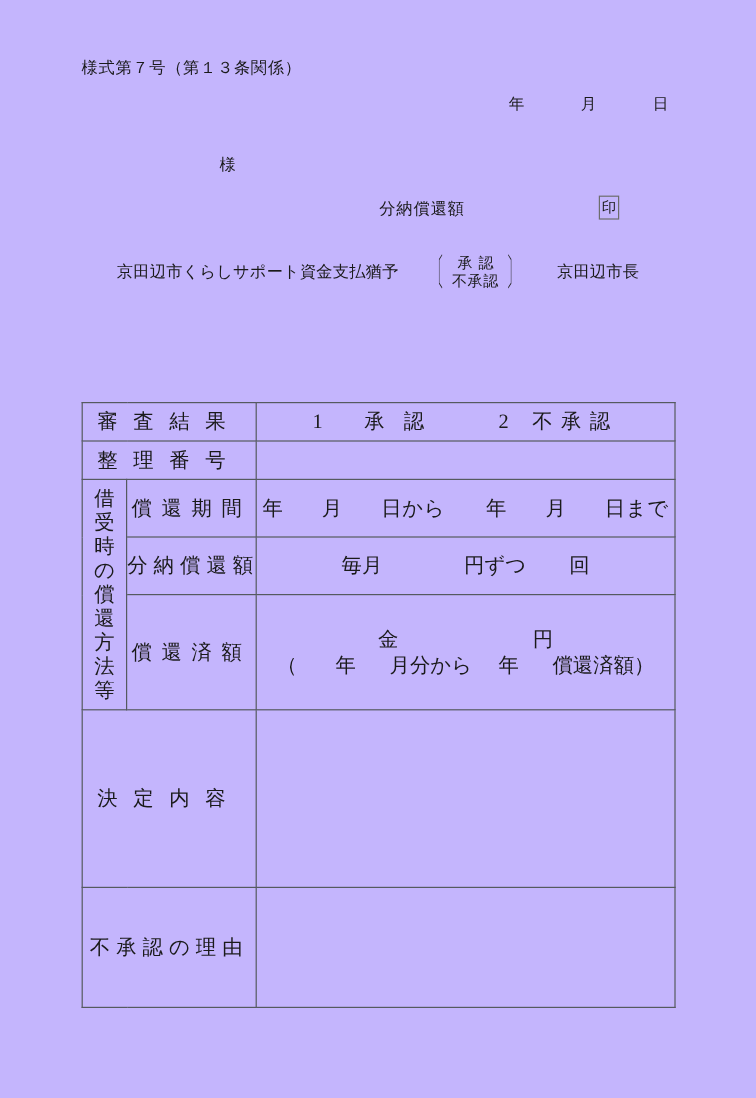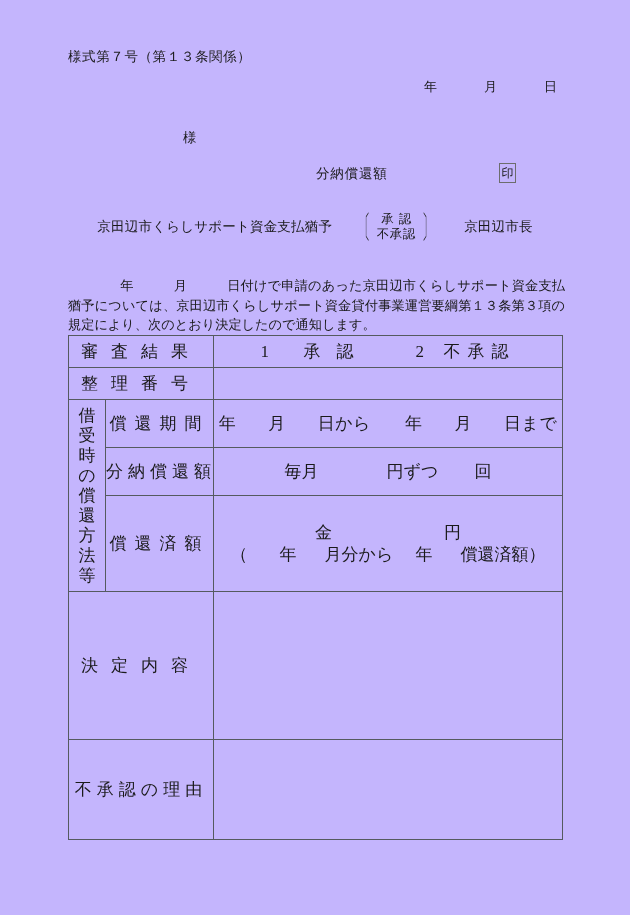--- a/index.html
+++ b/index.html
@@ -212,23 +212,20 @@
       <span class="brace">〔</span>
       <span class="brace-stack">
         <span class="opt1">承認</span>
         <span class="opt2">不承認</span>
       </span>
       <span class="brace">〕</span>
     </span>
     <span class="title-tail">京田辺市長</span>
   </div>
 
-  <div class="body-text">
-    <span class="lead-indent"></span><span>年　　　月　　　日付けで申請のあった京田辺市くらしサポート資金支払</span><span>猶予については、京田辺市くらしサポート資金貸付事業運営要綱第１３条第３</span><span>項の規定により、次のとおり決定したので通知します。</span>
-  </div>
 
   <table class="tbl">
     <colgroup>
       <col style="width:37px">
       <col style="width:108px">
       <col style="width:349px">
     </colgroup>
     <tbody>
       <tr class="row-result">
         <td class="lbl lbl-spread-4" colspan="2">審査結果</td>

